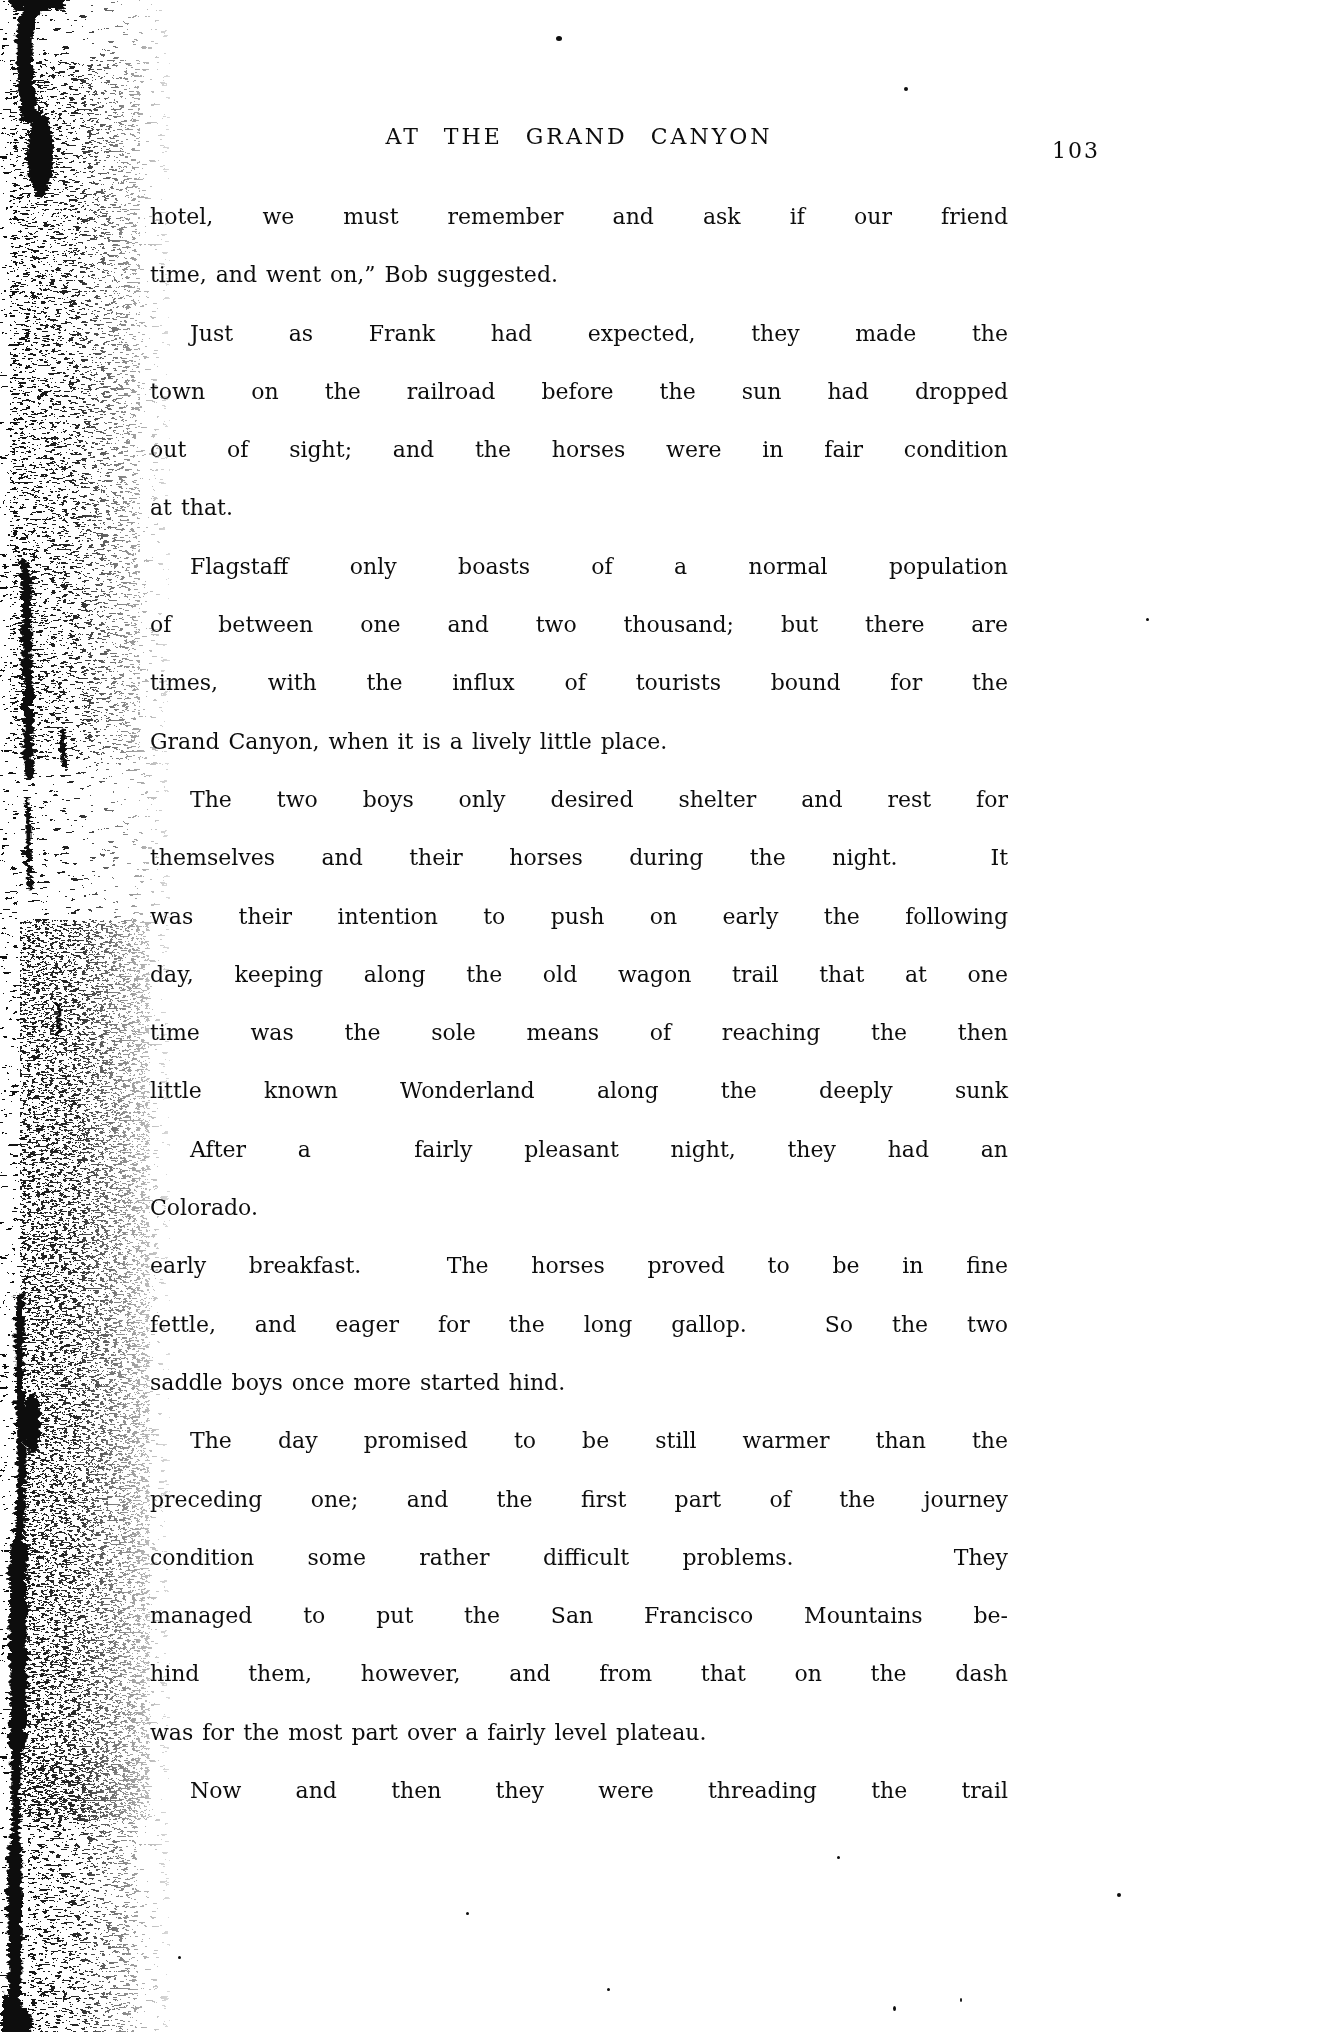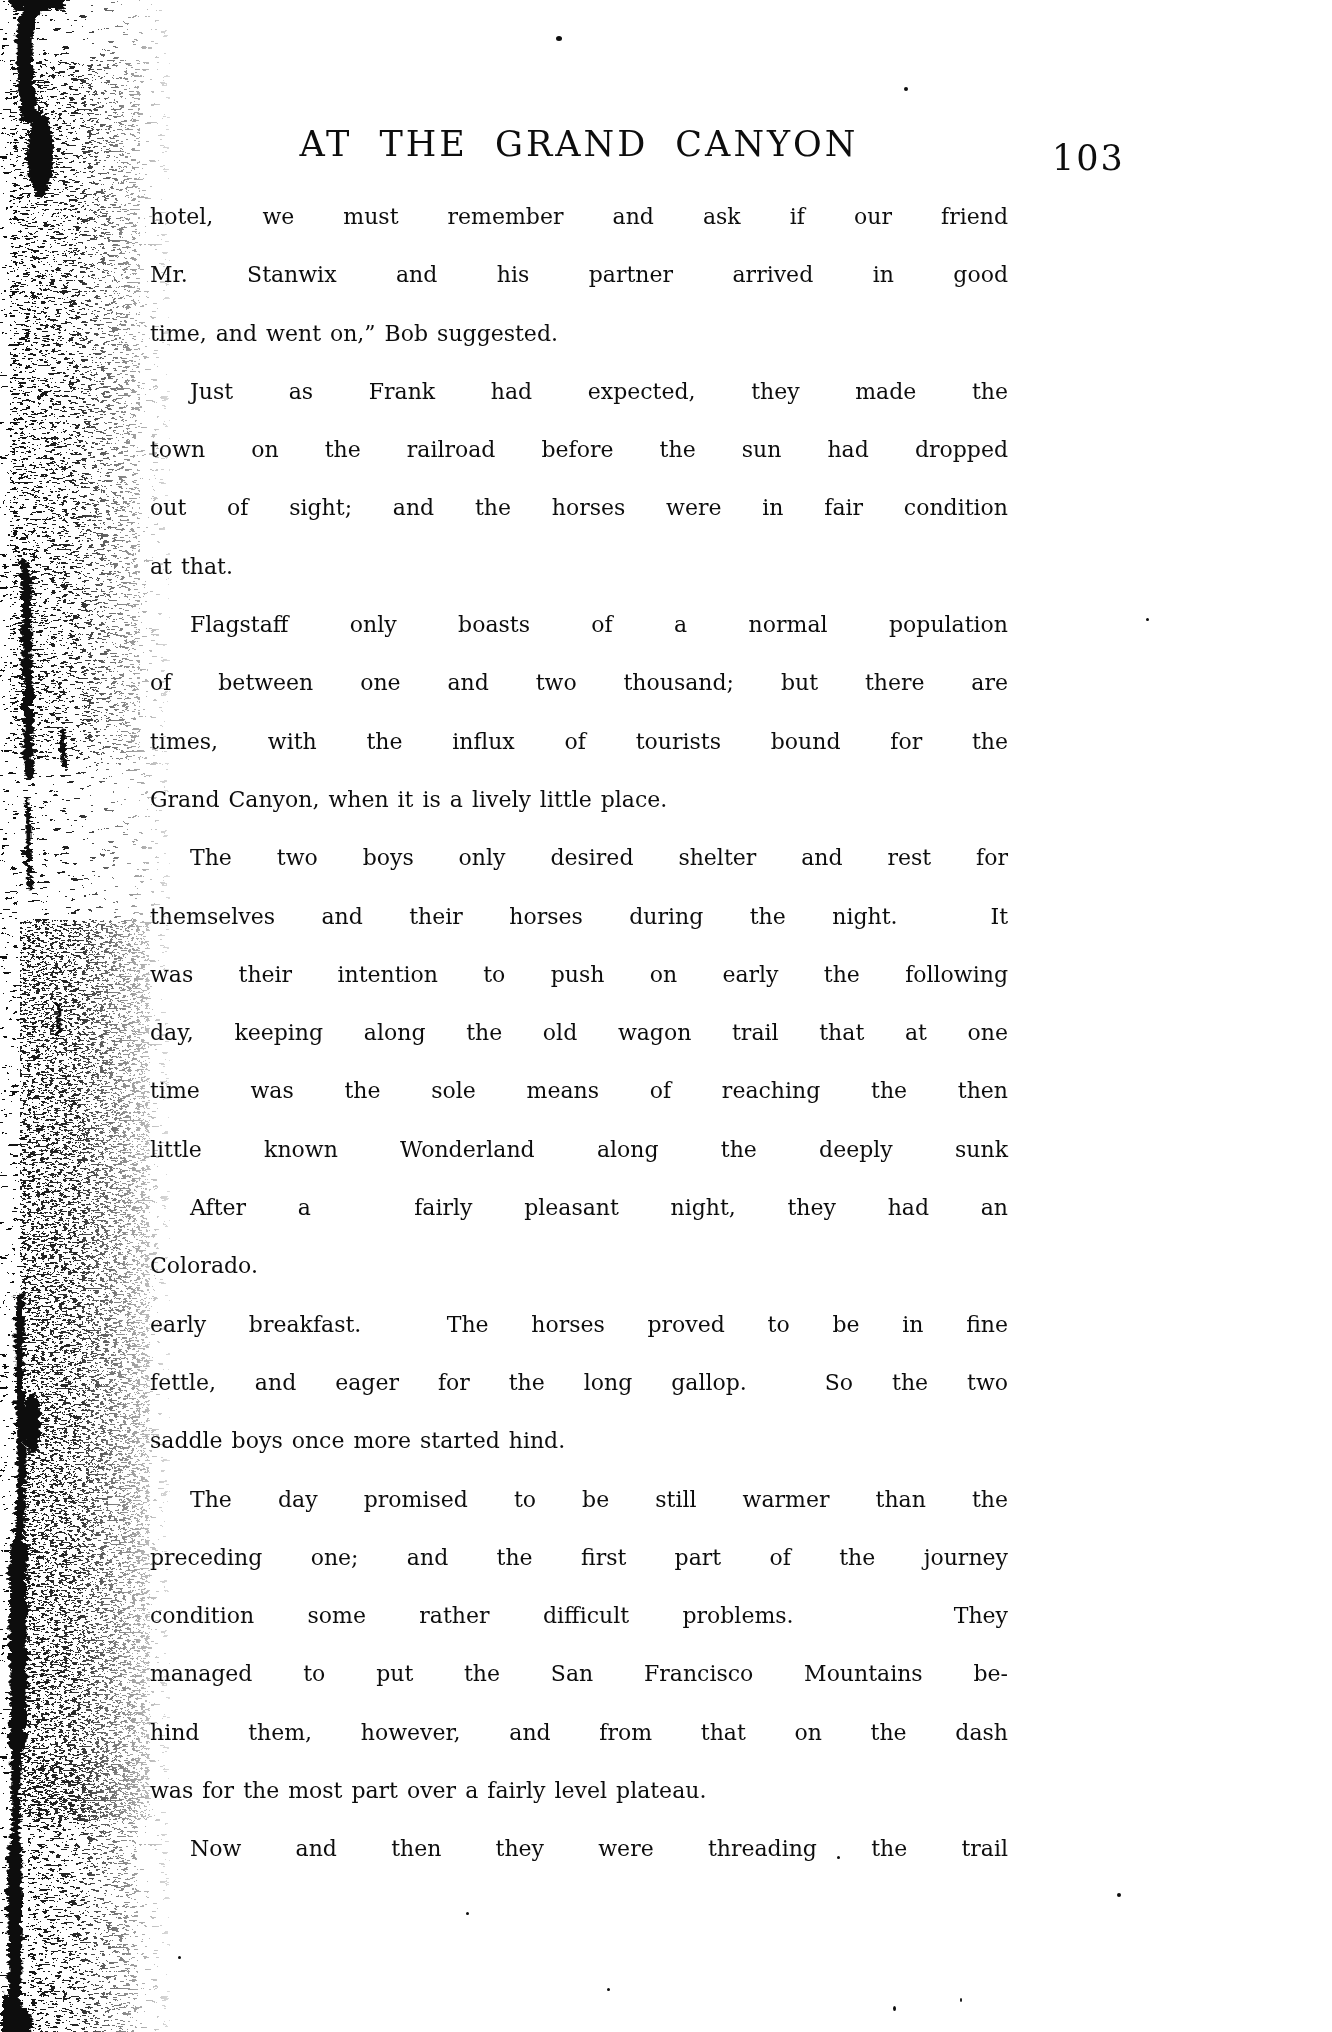--- a/index.html
+++ b/index.html
@@ -24,21 +24,21 @@
     height: 2032px;
     pointer-events: none;
   }
   .running-head {
     position: absolute;
     left: 150px;
     top: 124px;
     width: 858px;
     height: 46px;
     text-align: center;
-    font-size: 35px;
+    font-size: 22px;
     letter-spacing: 3px;
     word-spacing: 13px;
     white-space: nowrap;
   }
   .page-num {
     position: absolute;
     left: 902px;
     top: 14px;
     letter-spacing: 2px;
     word-spacing: 0;
@@ -151,21 +151,20 @@
     </svg>
   </div>
 
   <div class="running-head">
     <span>AT THE GRAND CANYON</span>
     <span class="page-num">103</span>
   </div>
 
   <div class="text-block">
       <div class="line just">hotel, we must remember and ask if our friend</div>
-      <div class="line just">Mr. Stanwix and his partner arrived in good</div>
       <div class="line">time, and went on,” Bob suggested.</div>
       <div class="line just ind">Just as Frank had expected, they made the</div>
       <div class="line just">town on the railroad before the sun had dropped</div>
       <div class="line just">out of sight; and the horses were in fair condition</div>
       <div class="line">at that.</div>
       <div class="line just ind">Flagstaff only boasts of a normal population</div>
       <div class="line just">of between one and two thousand; but there are</div>
       <div class="line just">times, with the influx of tourists bound for the</div>
       <div class="line">Grand Canyon, when it is a lively little place.</div>
       <div class="line just ind">The two boys only desired shelter and rest for</div>

